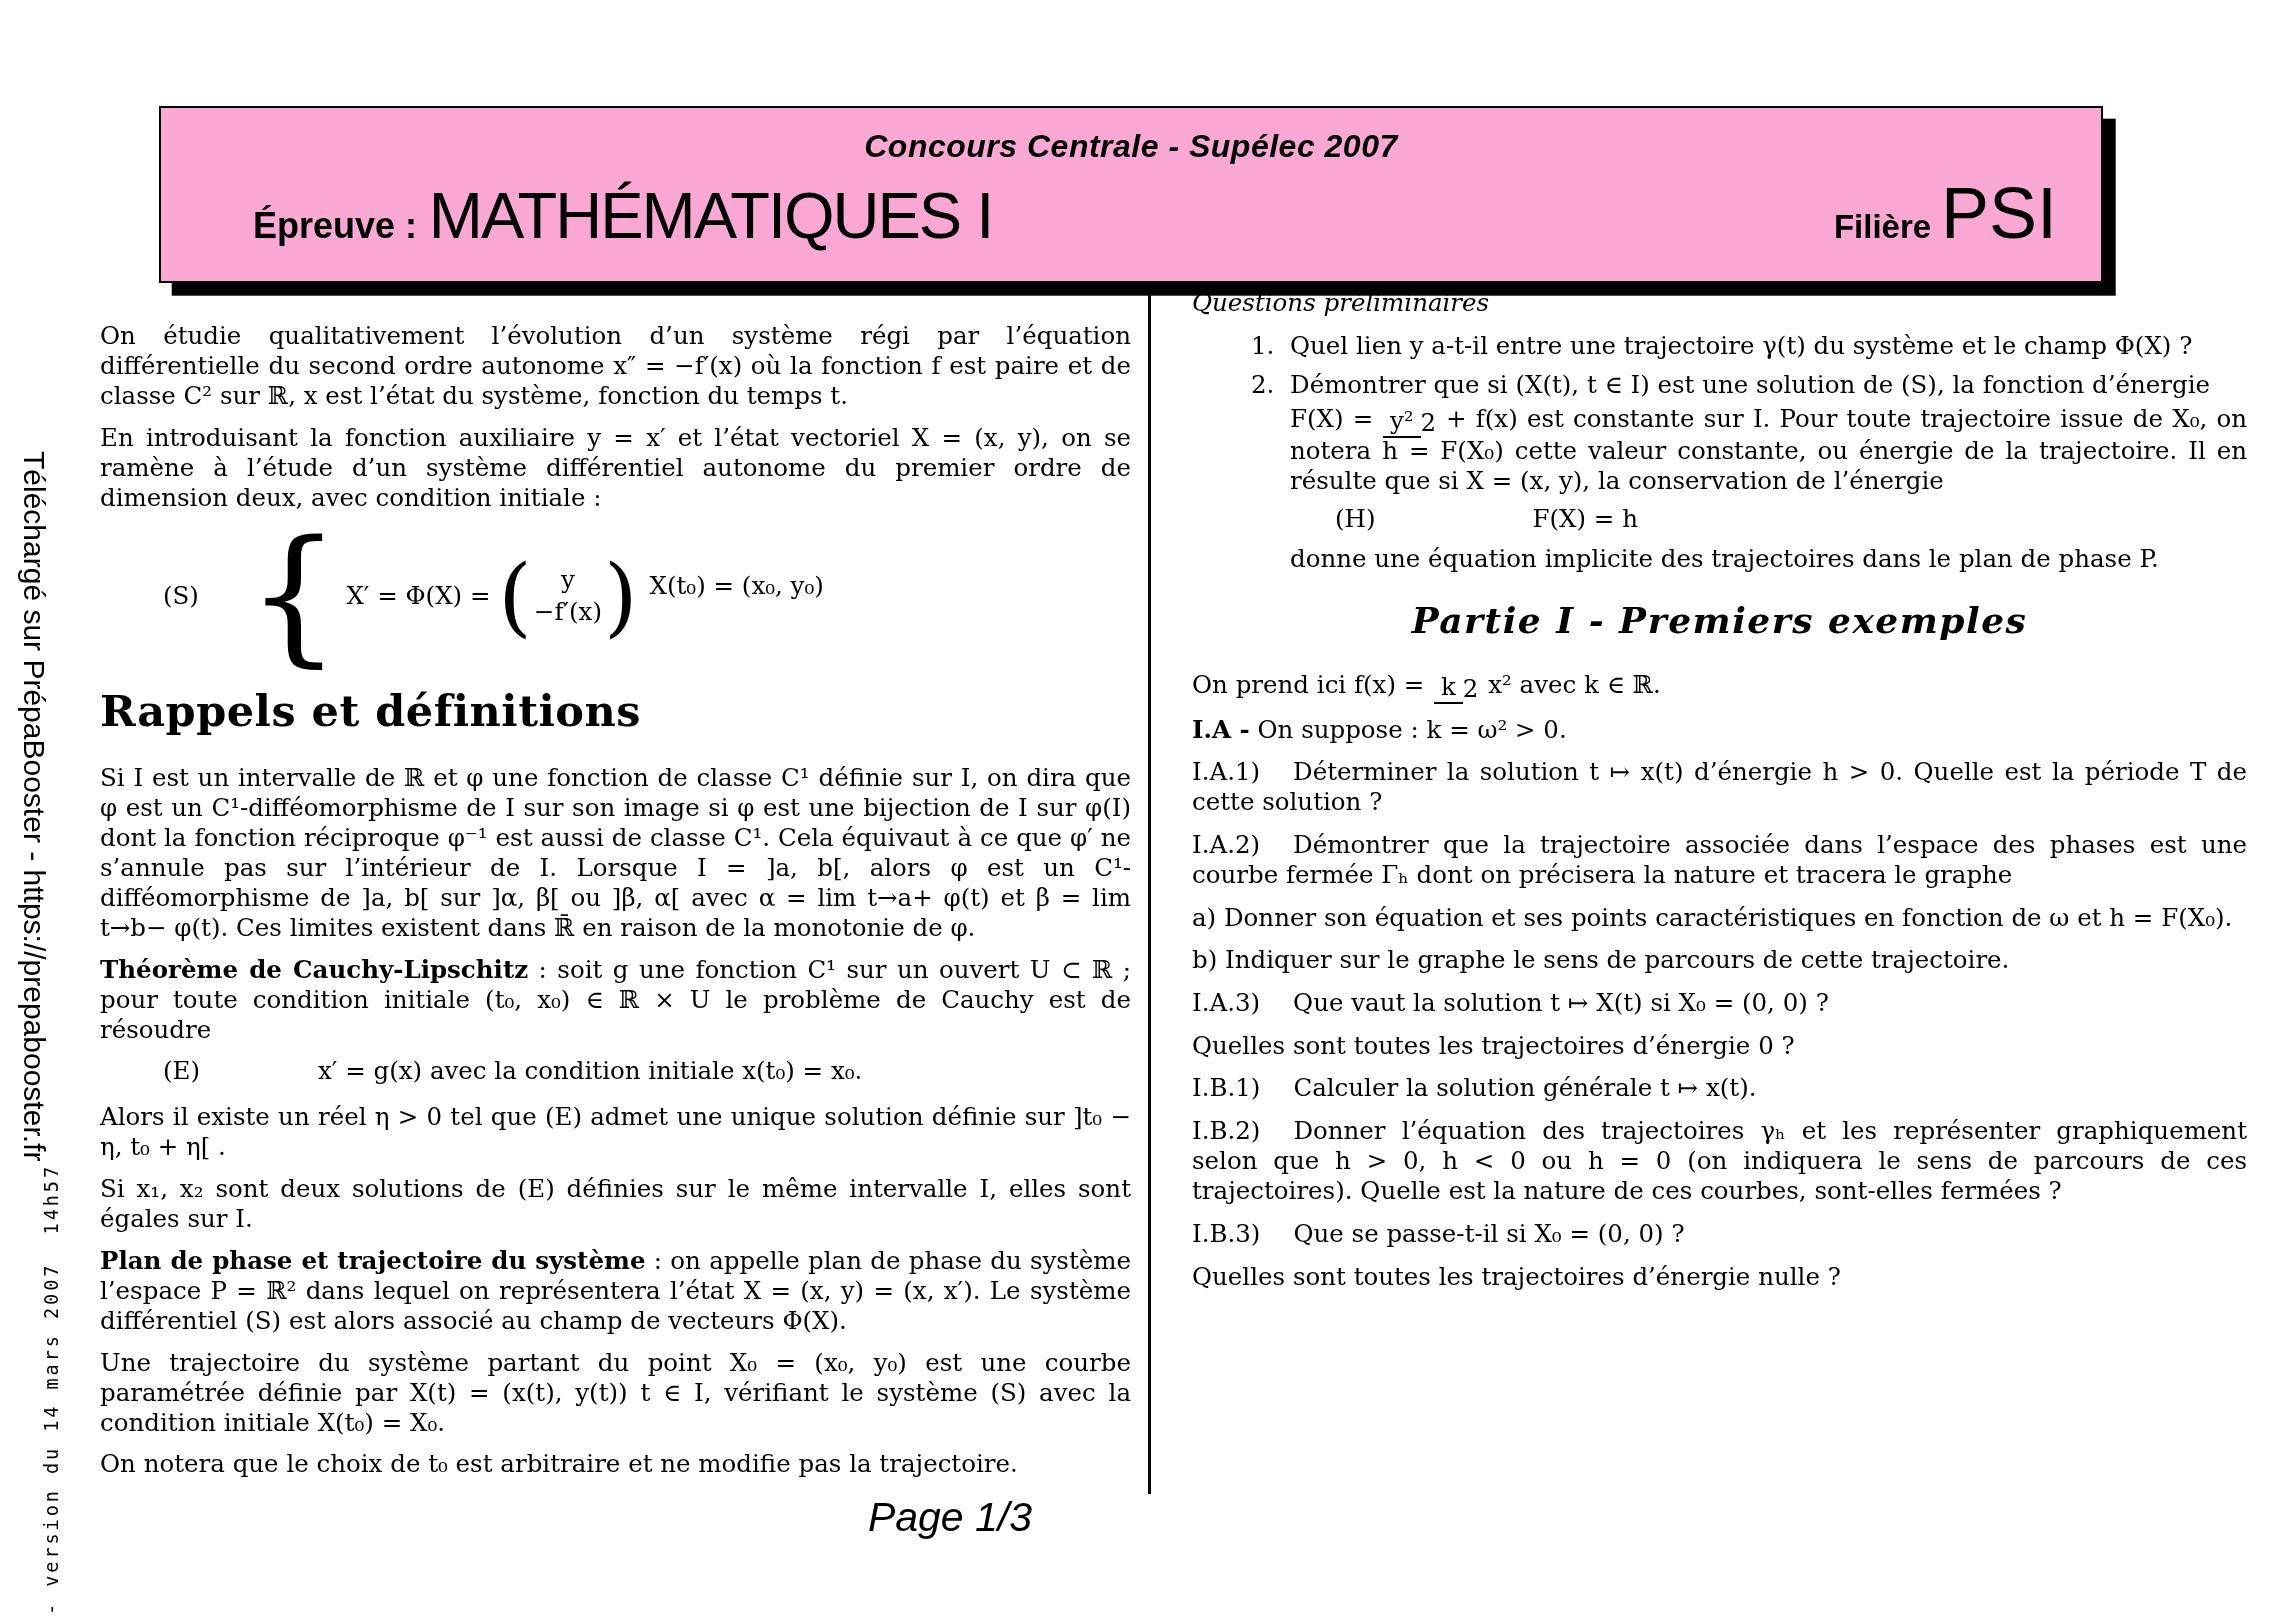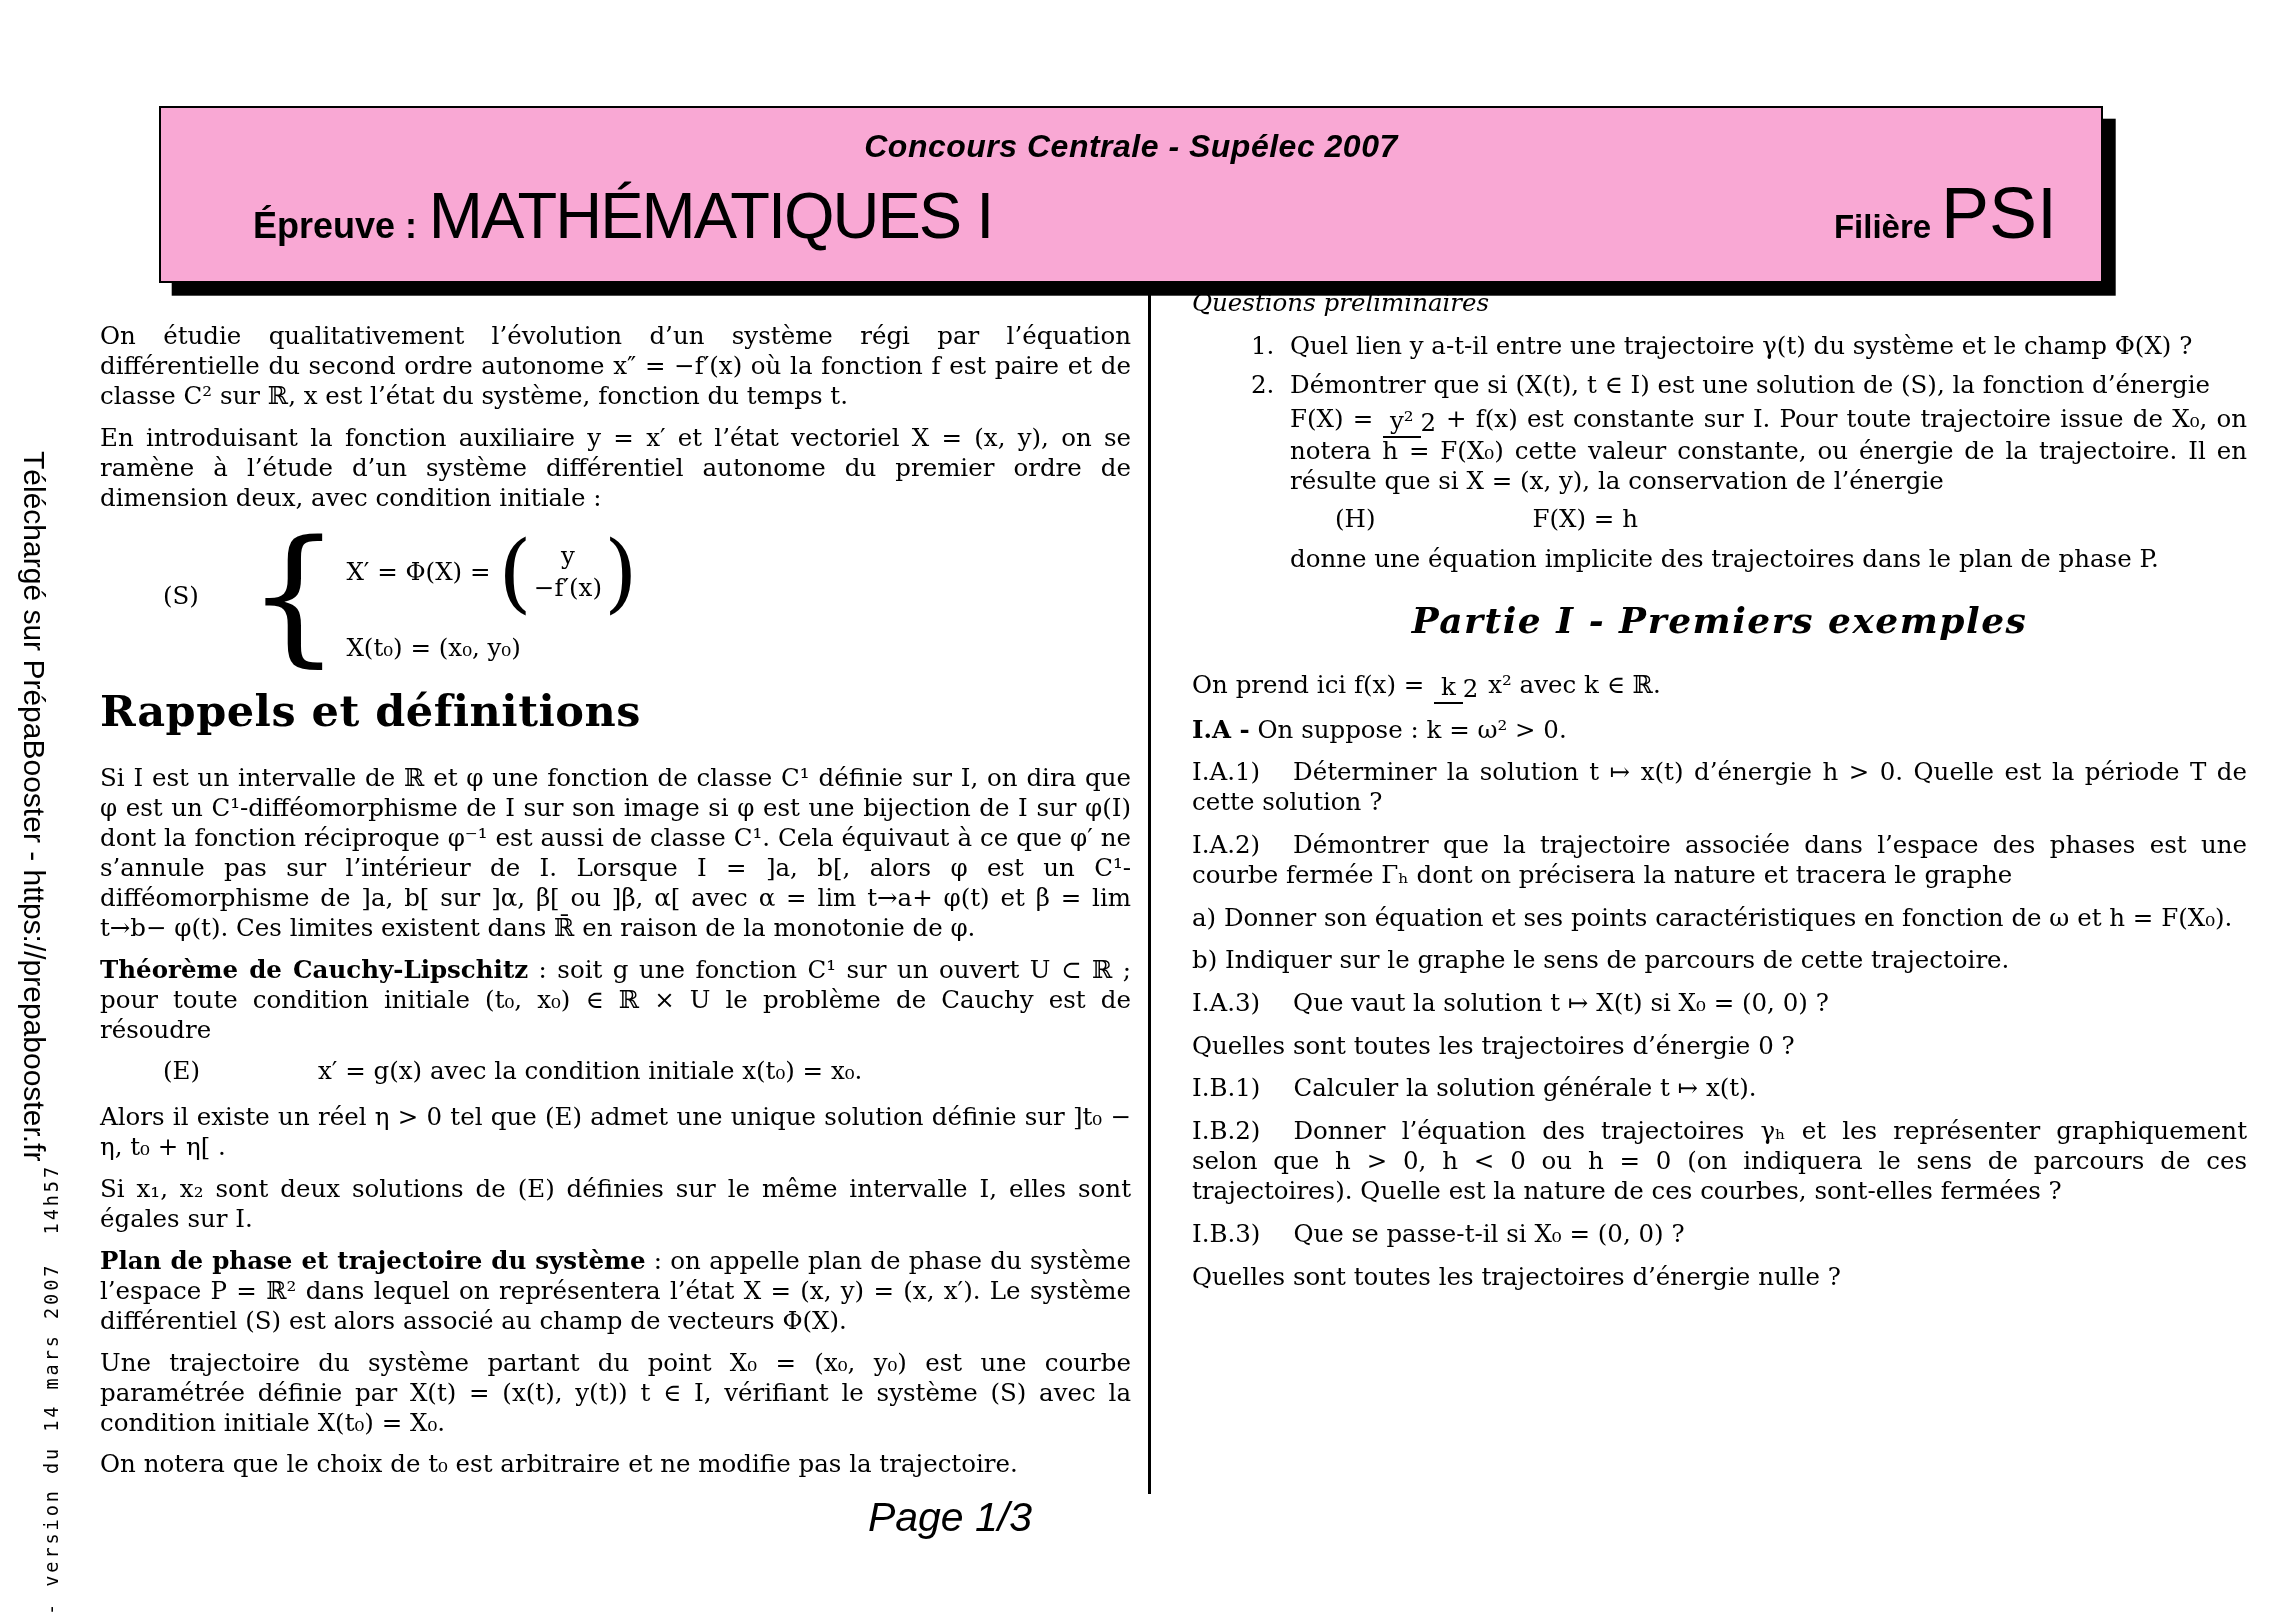--- a/index.html
+++ b/index.html
@@ -58,21 +58,21 @@
   .part-title {
     font-size:36px; font-weight:bold; font-style:italic; text-align:center;
     margin:23.5px 0 29px; letter-spacing:1.5px; line-height:1.1;
   }
   .prelim { font-style:italic; margin:0 0 15.7px; }
   
   .eq-s { display:flex; align-items:center; margin:3.9px 0 17.6px; }
   .eq-s .eq-lbl { margin-left:63px; width:84px; flex:none; }
   .brace { flex:none; margin-right:5.9px; }
   .brace::before { content:"{"; font-size:147px; line-height:142px; font-weight:200; }
-  .s-lines { display:flex; flex-direction:column; }
+  .s-lines { display:flex; flex-direction:row;gap:12px; }
   .s-line1 { display:flex; align-items:center; }
   .s-line1 .lhs { margin-right:7.8px; }
   .vector { display:inline-flex; align-items:center; }
   .vparen::before { content:"("; font-size:86px; line-height:86px; }
   .vparen.close::before { content:")"; }
   .vcol { display:inline-flex; flex-direction:column; align-items:center; line-height:32px; padding:0 2px; }
   .s-line2 { margin-top:18px; }
   
   .eq-line { display:flex; margin:3.9px 0 15.7px; }
   .eq-line .eq-lbl2 { margin-left:63px; margin-right:118px; flex:none; }

